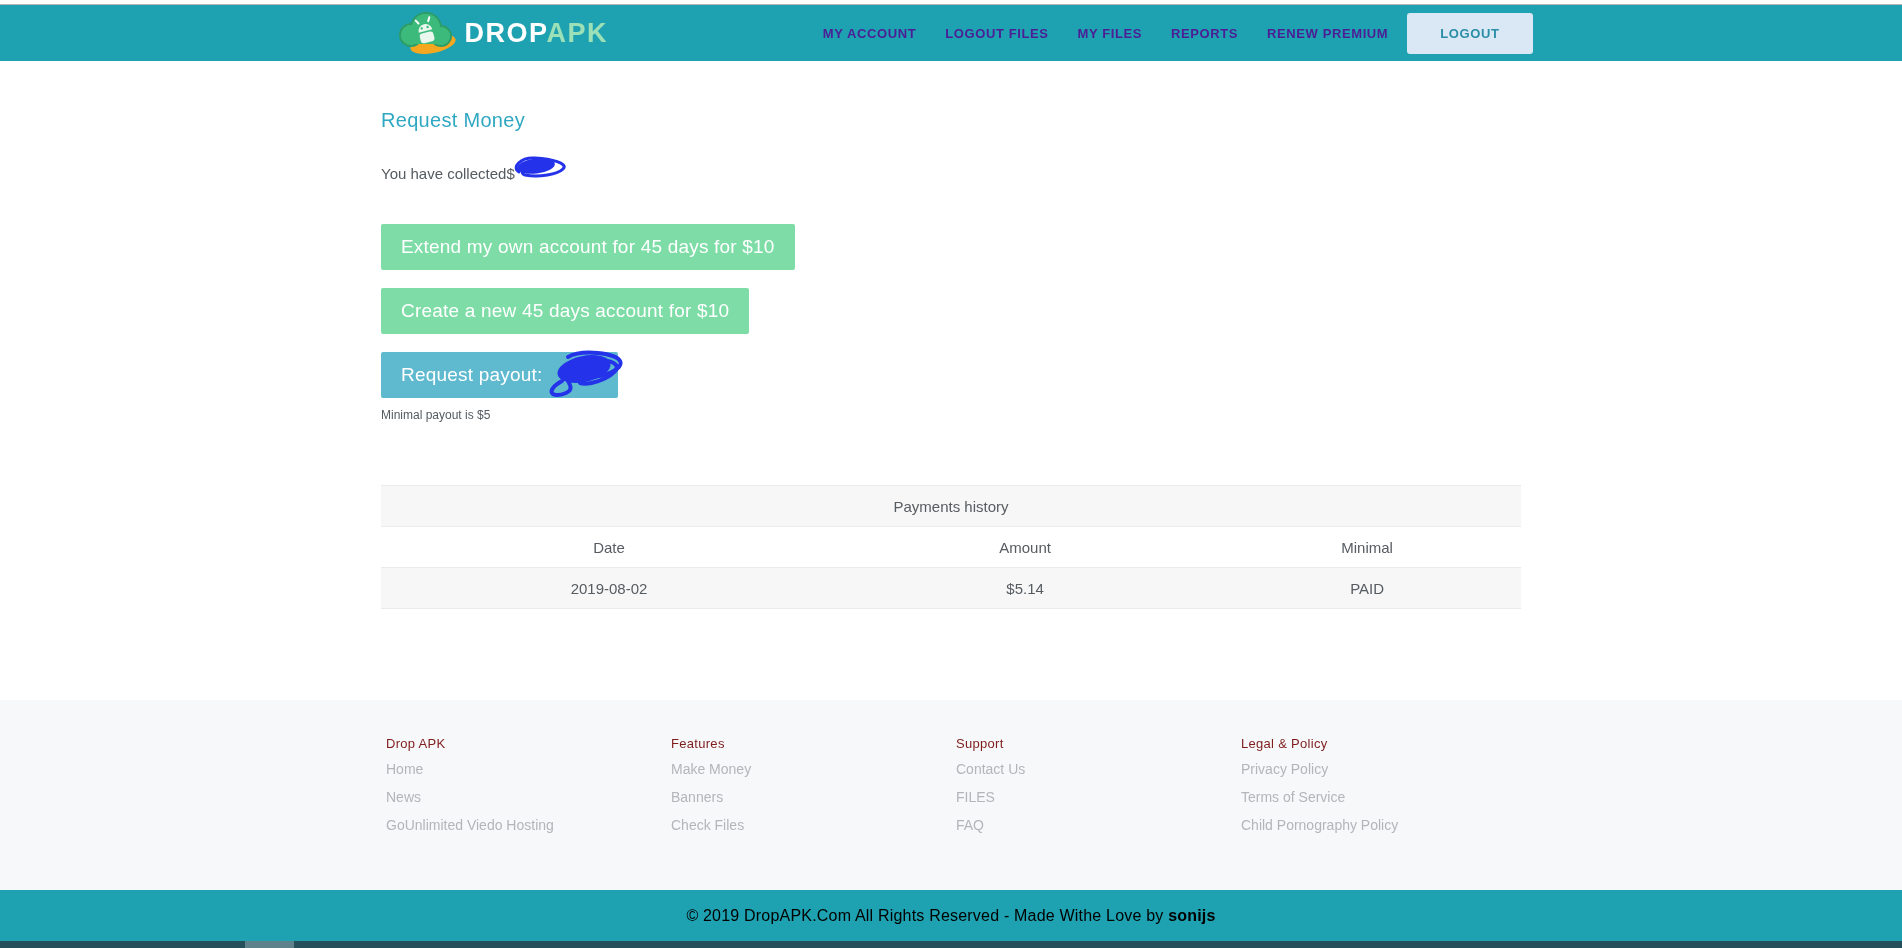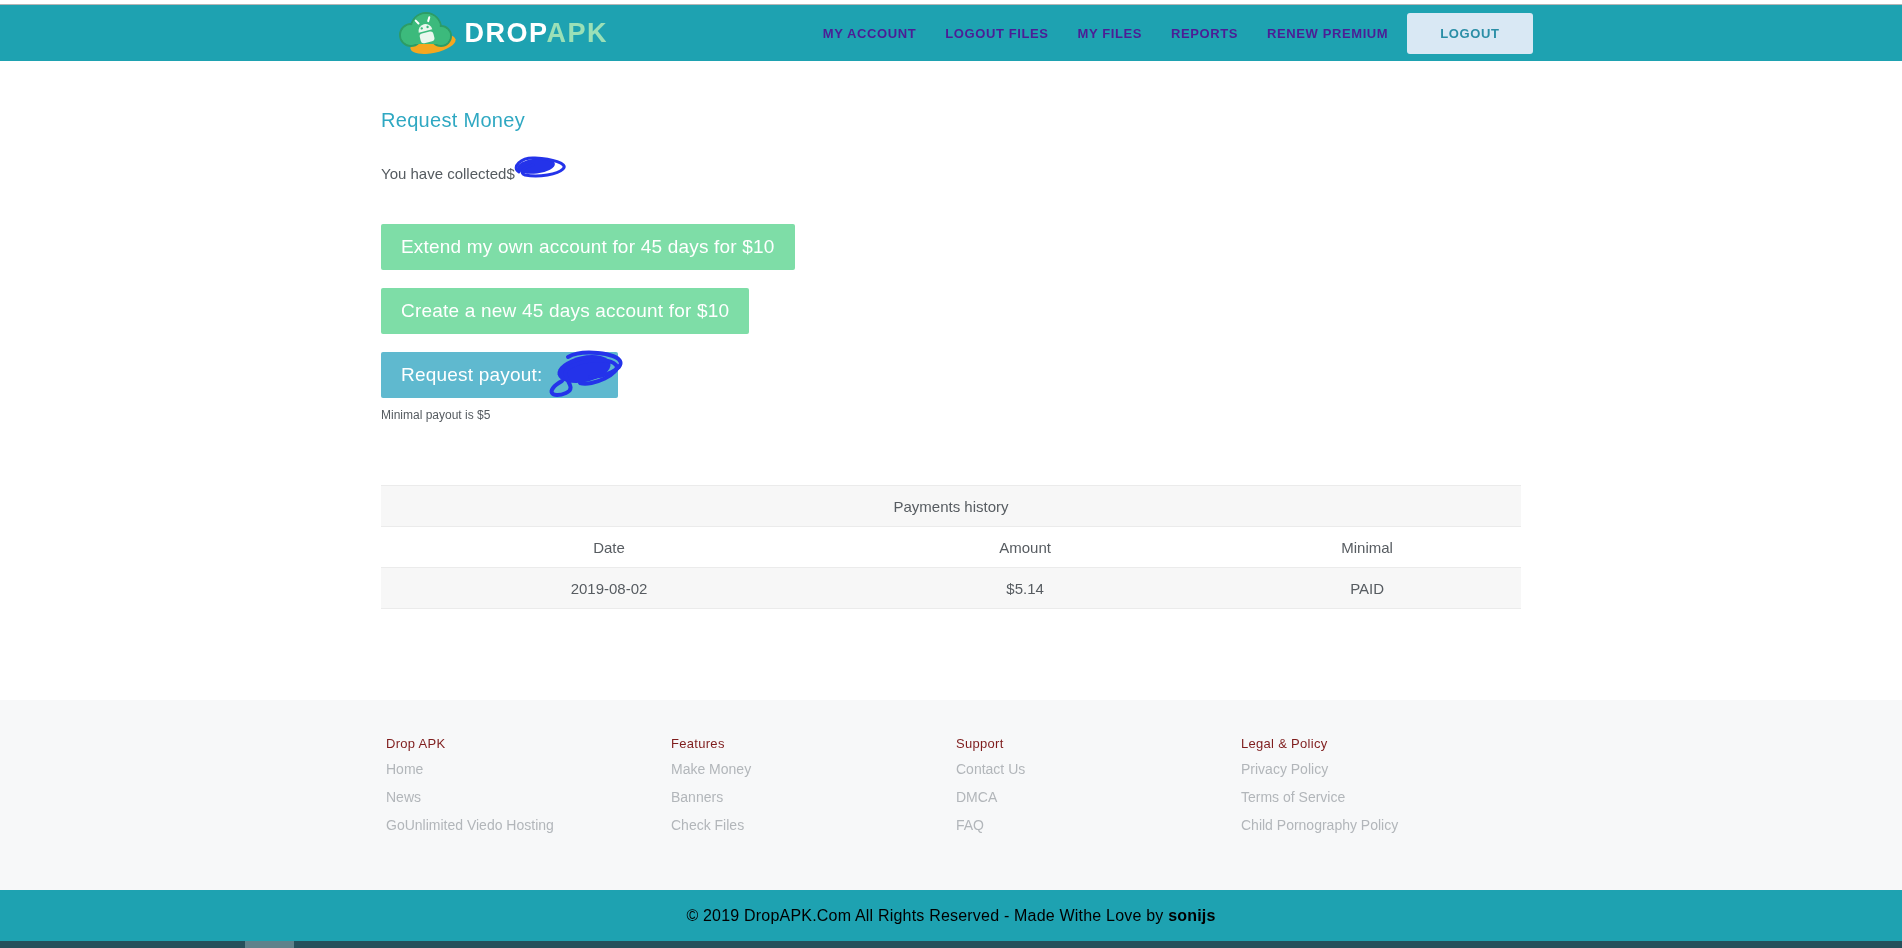--- a/index.html
+++ b/index.html
@@ -169,21 +169,21 @@
       </div>
       <div class="fcol">
         <h3 class="fcol-heading">Features</h3>
         <a class="fcol-link">Make Money</a>
         <a class="fcol-link">Banners</a>
         <a class="fcol-link">Check Files</a>
       </div>
       <div class="fcol">
         <h3 class="fcol-heading">Support</h3>
         <a class="fcol-link">Contact Us</a>
-        <a class="fcol-link">DMCA</a>
+        <a class="fcol-link">FILES</a>
         <a class="fcol-link">FAQ</a>
       </div>
       <div class="fcol">
         <h3 class="fcol-heading">Legal &amp; Policy</h3>
         <a class="fcol-link">Privacy Policy</a>
         <a class="fcol-link">Terms of Service</a>
         <a class="fcol-link">Child Pornography Policy</a>
       </div>
     </div>
   </footer>

